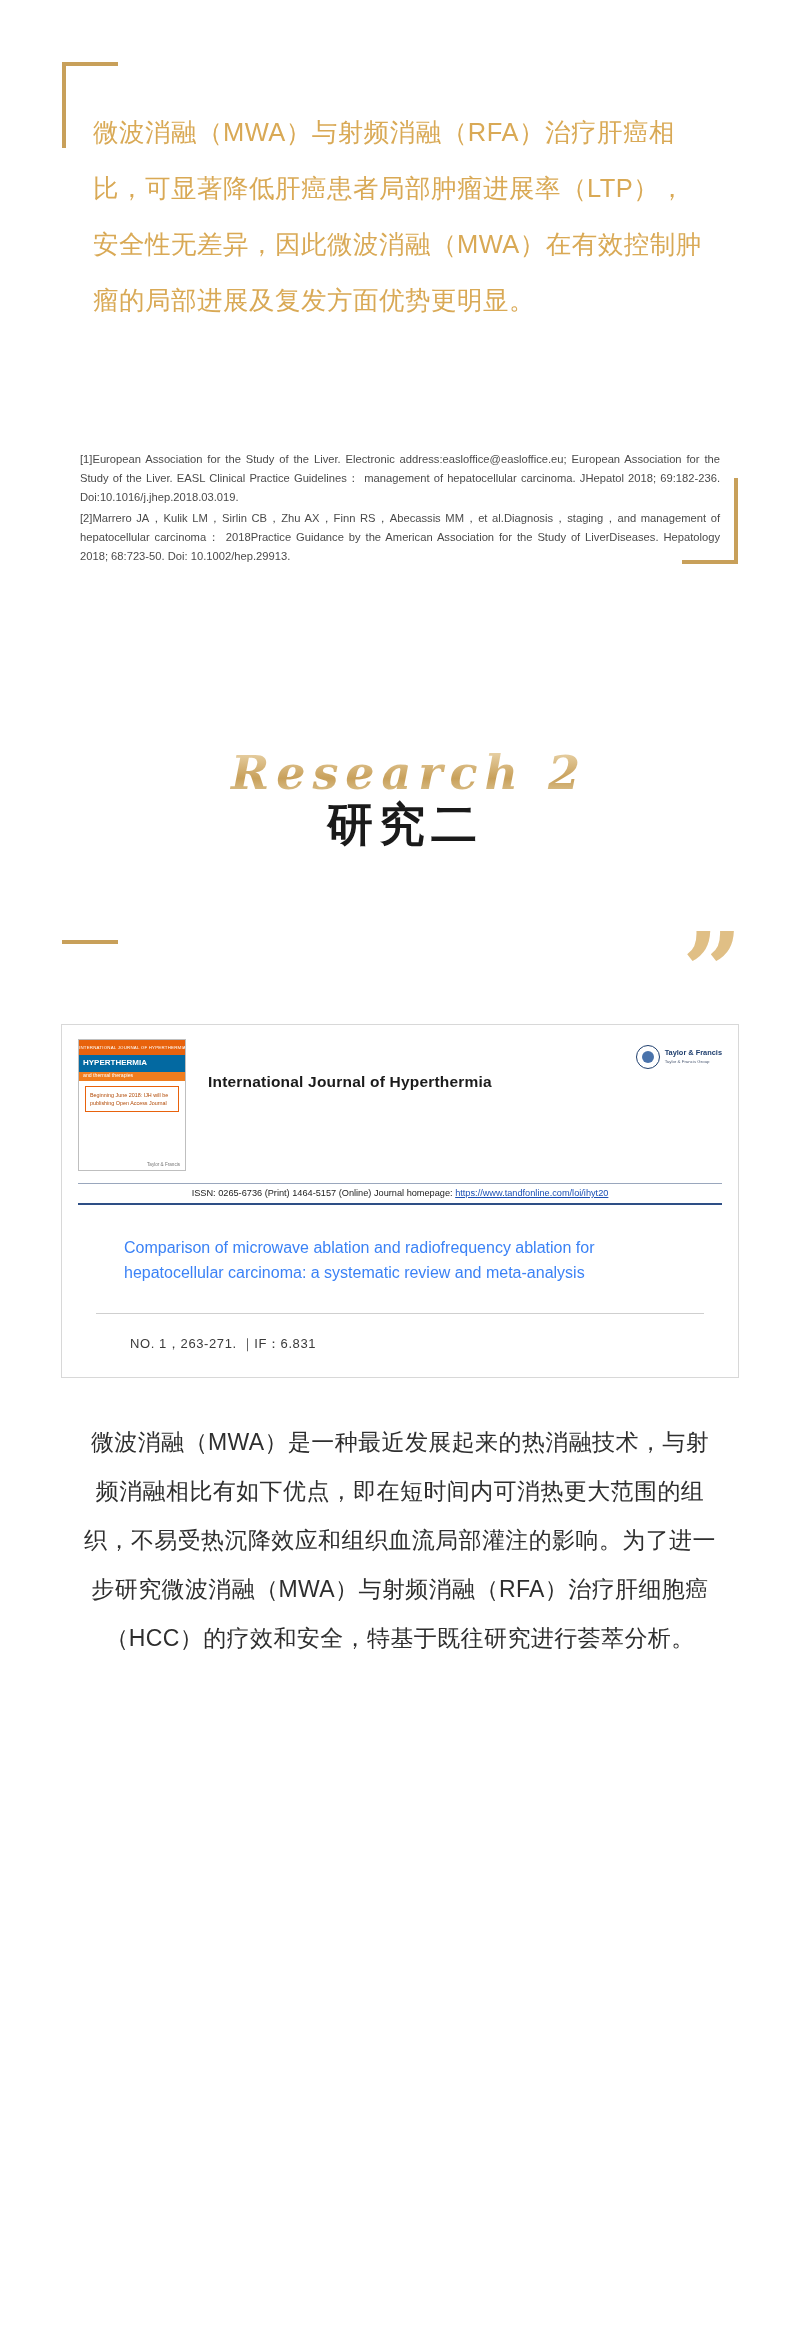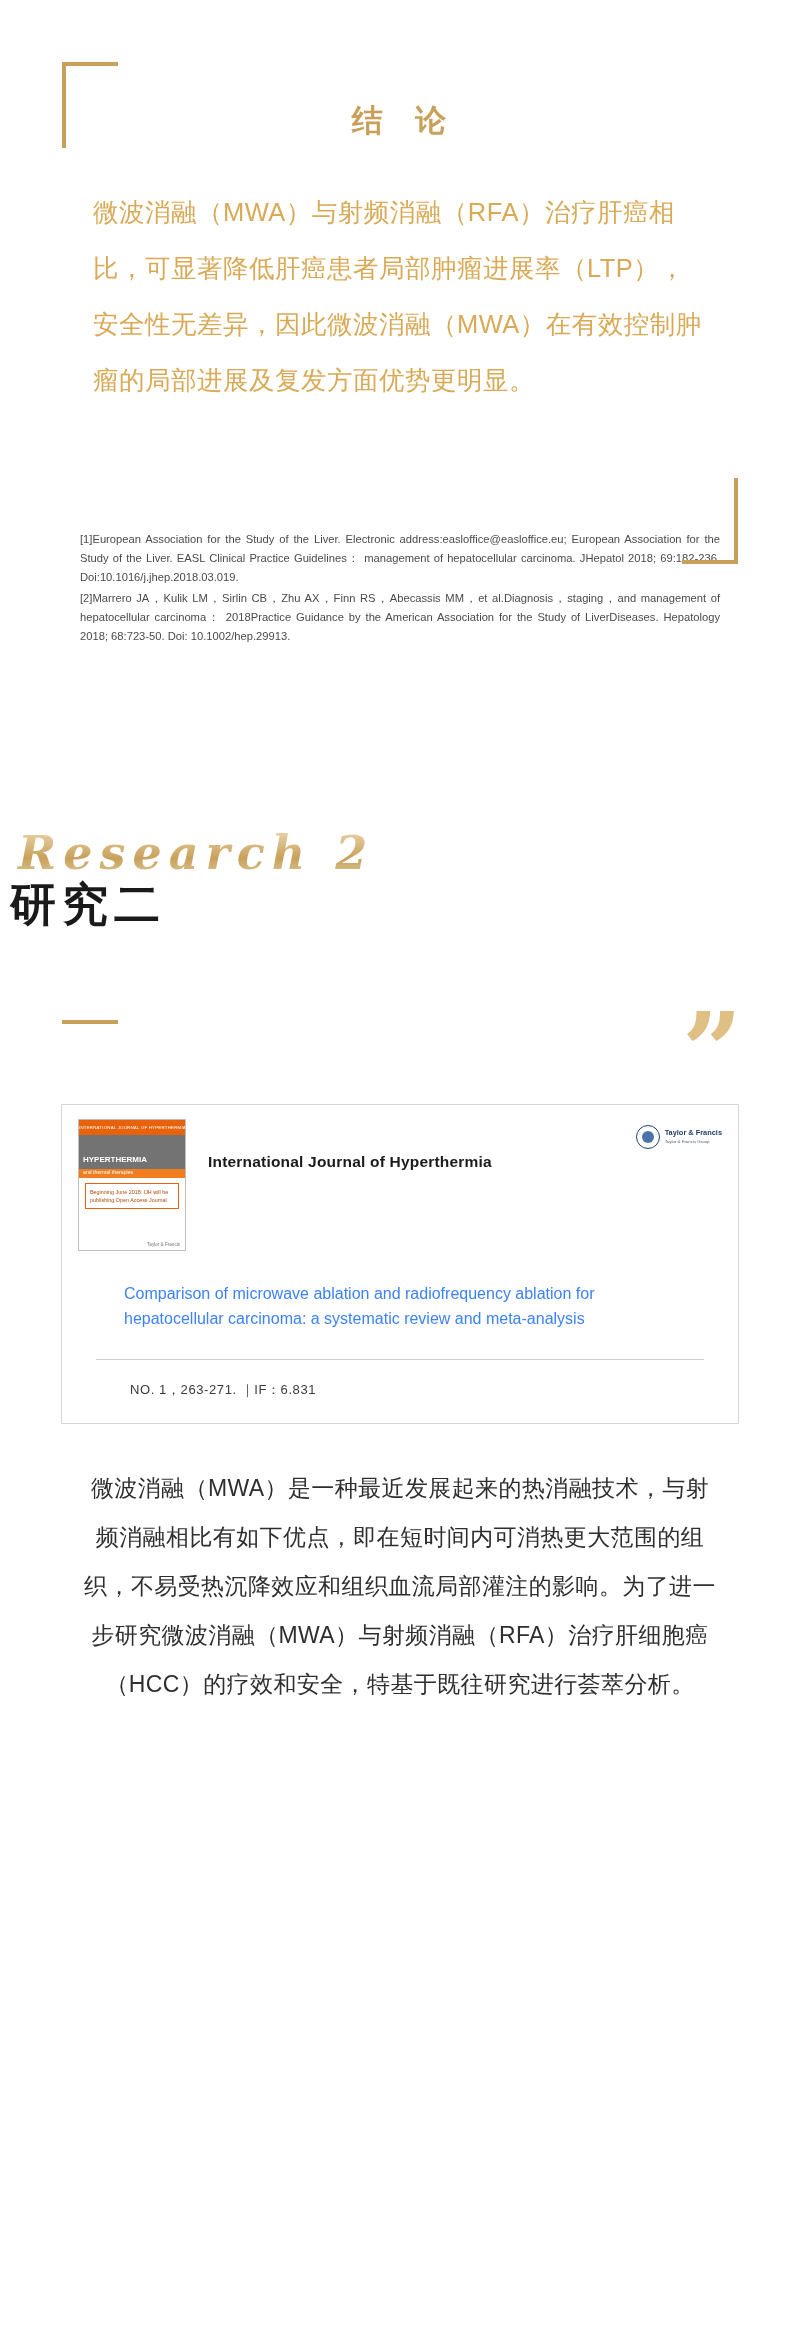--- a/index.html
+++ b/index.html
@@ -65,21 +65,21 @@
     font-size: 11.2px;
     line-height: 19px;
     color: #4a4a4a;
     text-align: justify;
   }
   .references p { margin: 0 0 2px 0; }
 
   
   .research-head {
     margin-top: 180px;
-    text-align: left;
+    text-align: center;
     position: relative;
     height: 160px;
   }
   .research-script {
     font-family: "DejaVu Serif", serif;
     font-style: italic;
     font-size: 46px;
     letter-spacing: 7px;
     color: #dcc08b;
     background: linear-gradient(180deg, #efdcb6 0%, #c8a05a 60%, #e3cfa4 100%);
@@ -151,26 +151,26 @@
     background: #e8620c;
     color: #fff;
     font-size: 4.4px;
     line-height: 15px;
     text-align: center;
     letter-spacing: .2px;
     white-space: nowrap;
     overflow: hidden;
   }
   .jc-cover-title {
-    background: #737373;
+    background: #0369a1;
     color: #fff;
     font-size: 8px;
     font-weight: bold;
     line-height: 10px;
-    padding: 20px 4px 4px 4px;
+    padding: 3px 4px 4px 4px;
   }
   .jc-cover-sub {
     font-size: 5.2px;
     color: #fff;
     background: #f07d1e;
     padding: 0 4px 3px 4px;
     line-height: 6px;
   }
   .jc-cover-box {
     margin: 5px 6px;
@@ -290,21 +290,20 @@
     letter-spacing: .4px;
     text-align: center;
   }
 </style>
 </head>
 <body>
 
 <div class="conclusion-wrap">
   <div class="corner-tl"></div>
   <div class="corner-br"></div>
-  <div class="conclusion-title">结 论</div>
   <div class="conclusion-body">微波消融（MWA）与射频消融（RFA）治疗肝癌相比，可显著降低肝癌患者局部肿瘤进展率（LTP），安全性无差异，因此微波消融（MWA）在有效控制肿瘤的局部进展及复发方面优势更明显。</div>
 </div>
 
 <div class="references">
   <p>[1]European Association for the Study of the Liver. Electronic address:easloffice@easloffice.eu; European Association for the Study of the Liver. EASL Clinical Practice Guidelines： management of hepatocellular carcinoma. JHepatol 2018; 69:182-236. Doi:10.1016/j.jhep.2018.03.019.</p>
   <p>[2]Marrero JA，Kulik LM，Sirlin CB，Zhu AX，Finn RS，Abecassis MM，et al.Diagnosis，staging，and management of hepatocellular carcinoma： 2018Practice Guidance by the American Association for the Study of LiverDiseases. Hepatology 2018; 68:723-50. Doi: 10.1002/hep.29913.</p>
 </div>
 
 <div class="research-head">
   <div class="research-script">Research 2</div>
@@ -335,20 +334,23 @@
       <div class="tf-logo">
         <div class="tf-circle"></div>
         <div class="tf-text">
           <span>Taylor &amp; Francis</span>
           <small>Taylor &amp; Francis Group</small>
         </div>
       </div>
     </div>
   </div>
 
+  <div class="jc-issn-row">
+    <span>ISSN: 0265-6736 (Print) 1464-5157 (Online) Journal homepage: </span><a href="#">https://www.tandfonline.com/loi/ihyt20</a>
+  </div>
 
   <div class="jc-article-title">Comparison of microwave ablation and radiofrequency ablation for hepatocellular carcinoma: a systematic review and meta-analysis</div>
 
   <div class="jc-sep"></div>
 
   <div class="jc-cite">
     <div class="jc-cite-line2">NO. 1，263-271. ｜IF：6.831</div>
   </div>
 </div>
 

